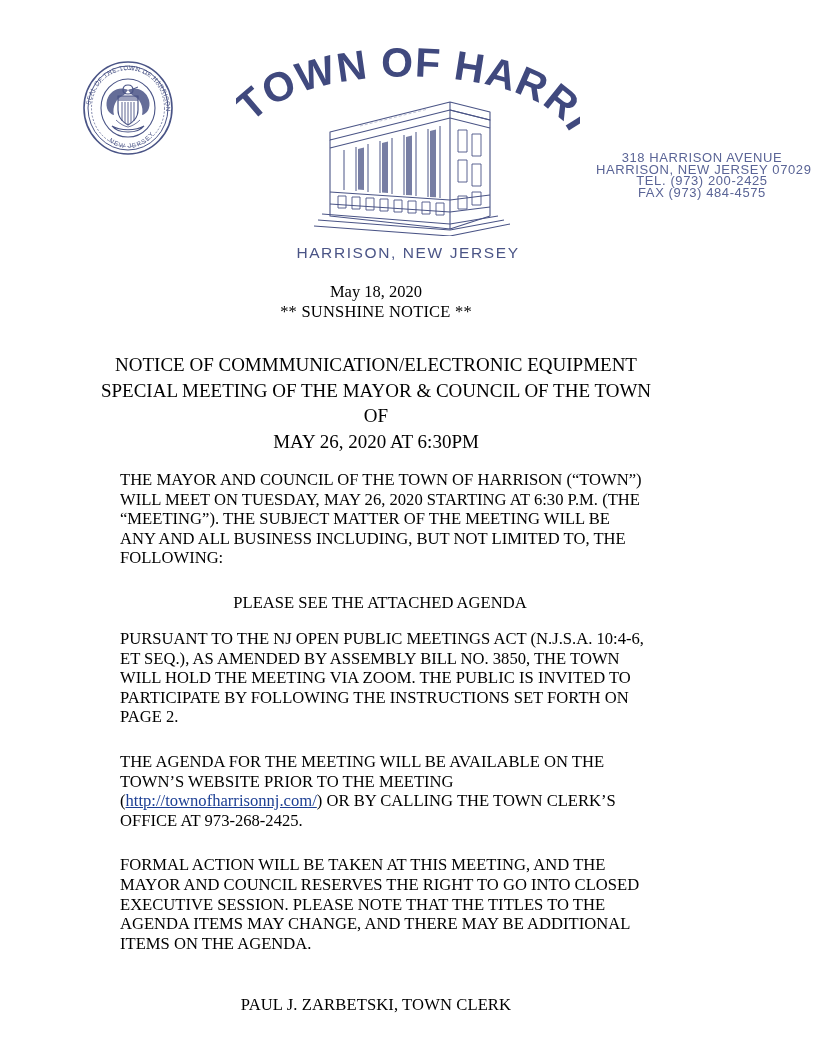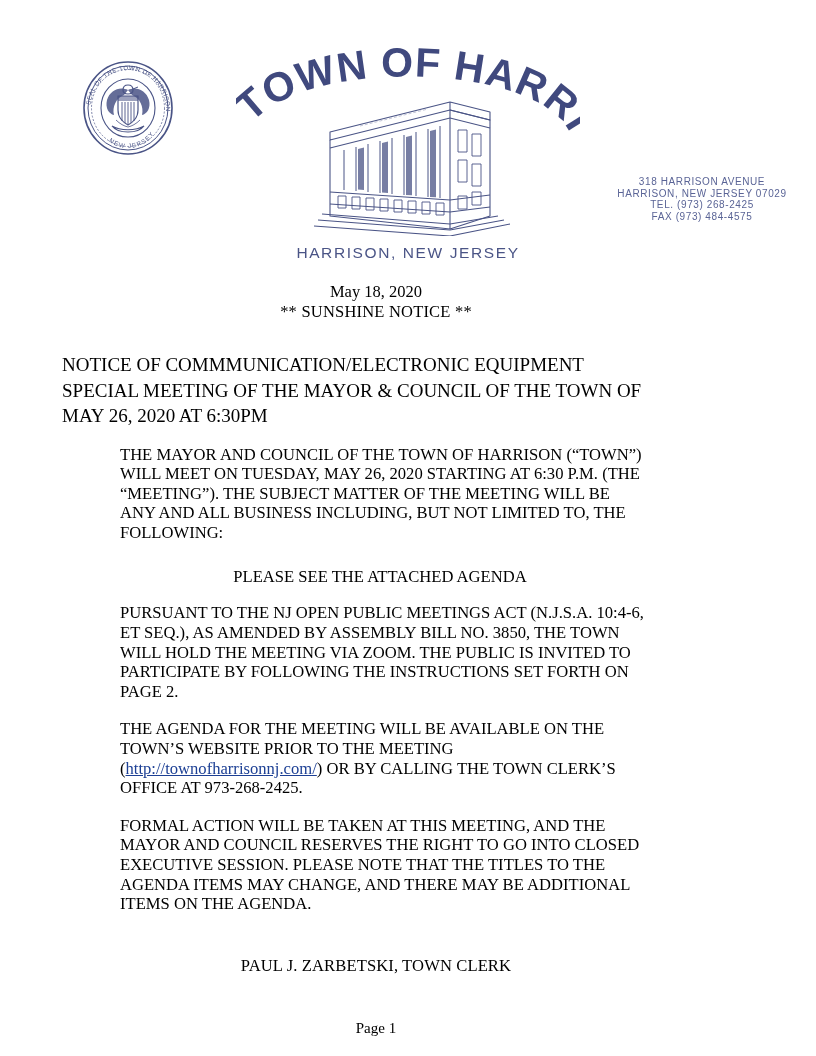--- a/index.html
+++ b/index.html
@@ -77,26 +77,26 @@
   .lh-left .sub {
     font-size: 8.5px;
     letter-spacing: 0.9px;
     line-height: 12px;
     margin-top: 1px;
   }
 
   .lh-right {
     position: absolute;
     left: 596px;
-    top: 176px;
+    top: 152px;
     width: 212px;
     text-align: center;
     font-family: "Liberation Sans", "DejaVu Sans", sans-serif;
     color: #5a6496;
-    font-size: 10px;
+    font-size: 13px;
     letter-spacing: 0.6px;
     line-height: 11.5px;
   }
   .lh-right .ln { white-space: nowrap; }
 
   
   .doc-body {
     position: absolute;
     left: 0;
     top: 272px;
@@ -106,33 +106,33 @@
   .center-line {
     text-align: center;
     font-size: 16.5px;
   }
 
   .date-line { margin-top: 10px; }
   .sunshine  { letter-spacing: 0.2px; }
 
   .heading {
     margin-top: 30px;
-    text-align: left;
+    text-align: center;
     font-size: 19px;
     line-height: 25.5px;
-    padding: 0 62px;
+    padding: 0 90px;
   }
 
   .para {
     margin: 0 106px 0 120px;
     font-size: 16.6px;
     line-height: 19.6px;
     text-align: left;
   }
-  .para + .para { margin-top: 18px; }
+  .para + .para { margin-top: 25px; }
 
   .gap-top-1 { margin-top: 16px; }
 
   .attached {
     text-align: center;
     font-size: 16.6px;
     margin-top: 25px;
     padding-left: 8px;
   }
 
@@ -263,21 +263,21 @@
 
         <path d="M60 30 L128 13" stroke-width="0.5" stroke-dasharray="3 2" opacity="0.7"></path>
       </g>
     </svg>
   </div>
 
 
   <div class="lh-right">
     <div class="ln">318 HARRISON AVENUE</div>
     <div class="ln">HARRISON, NEW JERSEY 07029</div>
-    <div class="ln">TEL. (973) 268-2425</div>
+    <div class="ln">TEL. (973) 200-2425</div>
     <div class="ln">FAX  (973) 484-4575</div>
   </div>
 
   <div class="lh-city">HARRISON, NEW JERSEY</div>
 </div>
 
 <div class="doc-body">
 
   <div class="center-line date-line">May 18, 2020</div>
 

